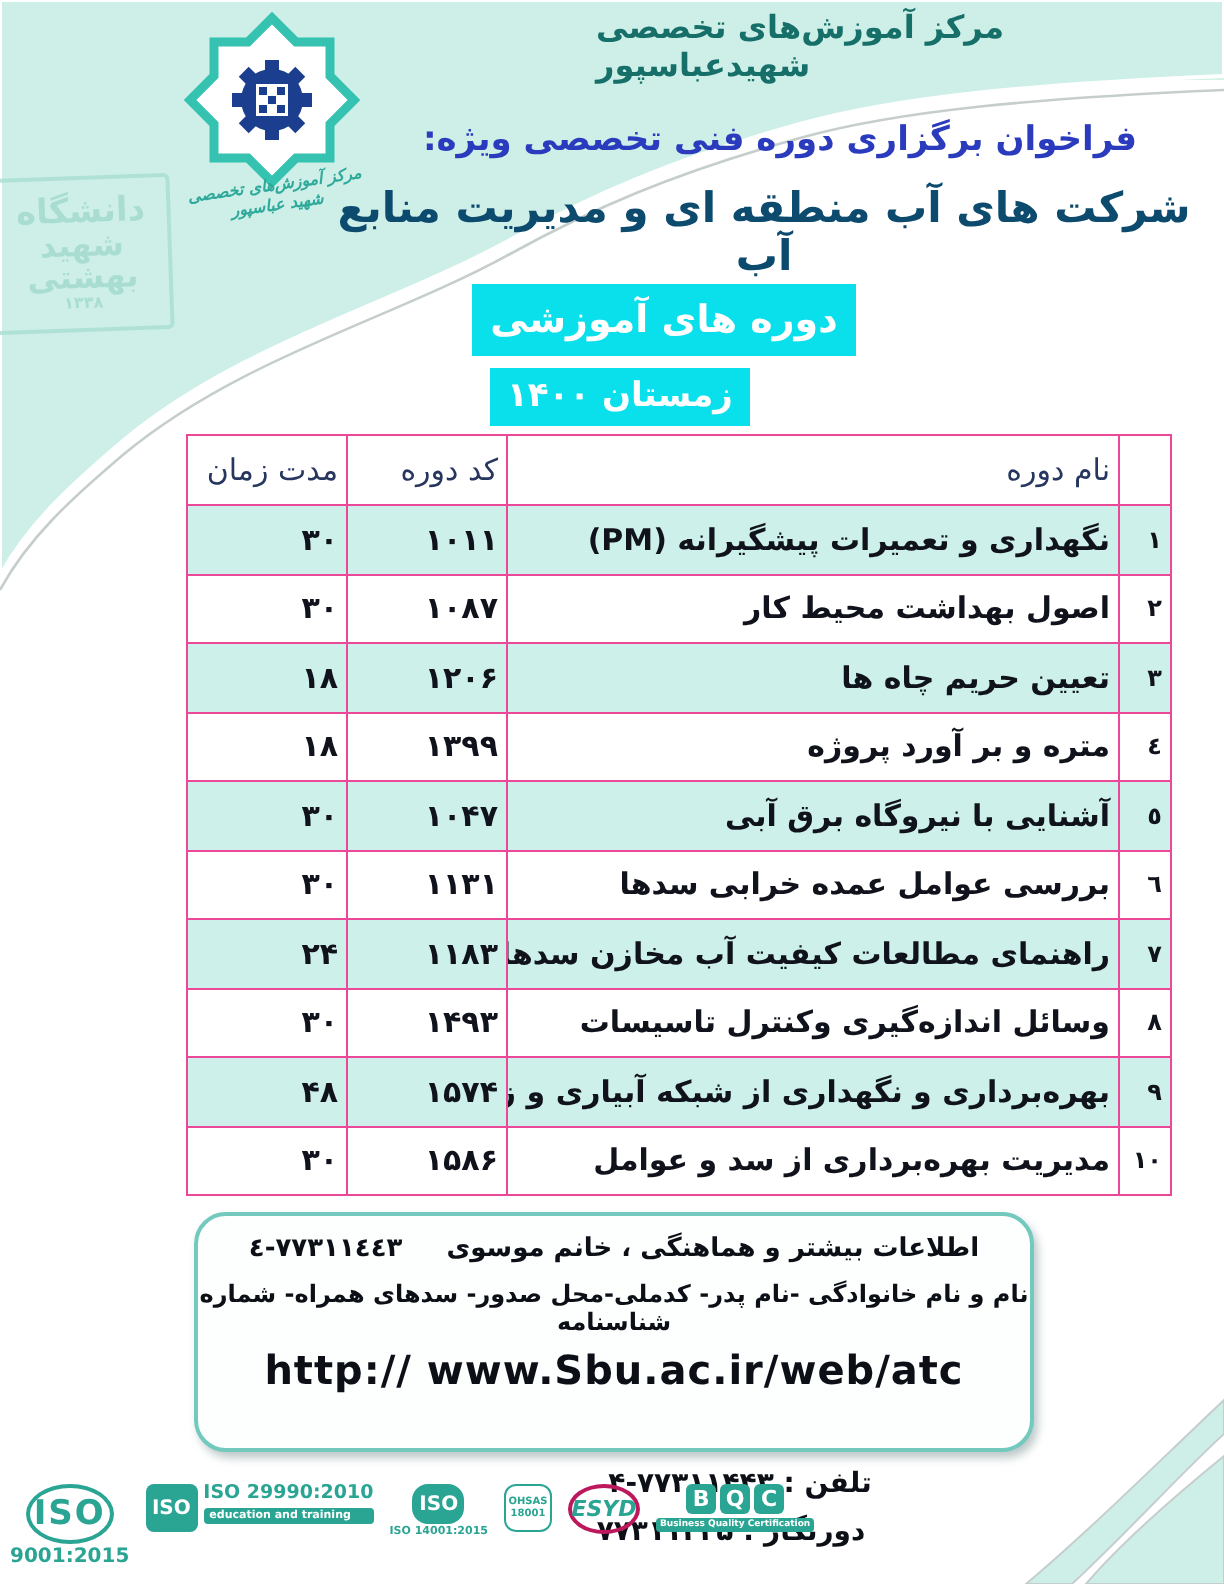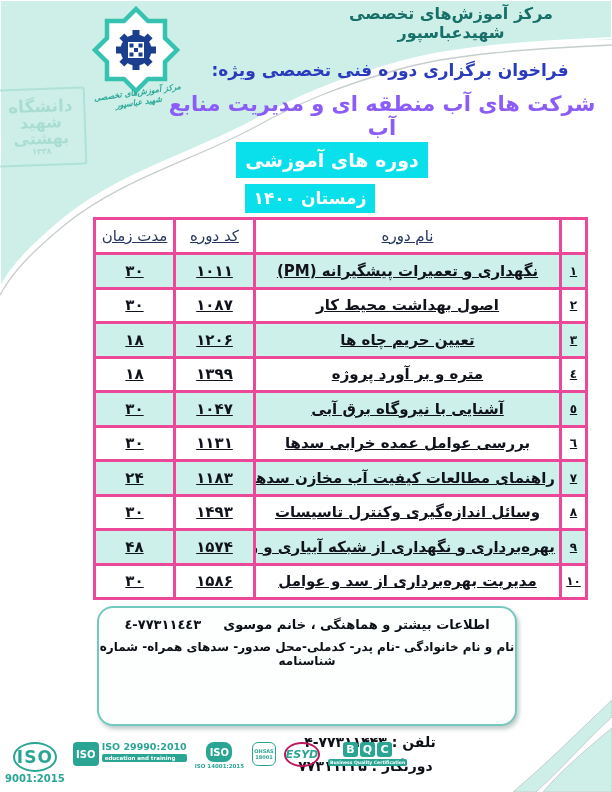--- a/index.html
+++ b/index.html
@@ -7,21 +7,21 @@
     width:612px;height:792px;position:relative;overflow:hidden;
     background:#ffffff;
     font-family:"DejaVu Sans", sans-serif;
   }
   [data-name]{box-sizing:border-box;}
   .bg-art{position:absolute;left:0;top:0;z-index:0;}
 
   
   .banner-title{
     position:absolute;top:4px;left:298px;width:306px;z-index:2;
-    direction:rtl;text-align:center;
+    direction:rtl;text-align:left;
     color:#166f68;font-size:16px;font-weight:bold;
   }
 
   
   .emblem{position:absolute;left:92px;top:6px;z-index:2;}
   .emblem-signature{
     position:absolute;left:86px;top:88px;width:104px;z-index:2;
     direction:rtl;text-align:center;
     color:#2fa99a;font-size:8px;font-style:italic;font-weight:bold;
     transform:rotate(-8deg);line-height:1.2;
@@ -43,38 +43,38 @@
 
   
   .h-call{
     position:absolute;top:60px;left:180px;width:420px;z-index:2;
     direction:rtl;text-align:center;
     color:#2b3bbd;font-size:17px;font-weight:bold;
   }
   .h-audience{
     position:absolute;top:92px;left:158px;width:448px;z-index:2;
     direction:rtl;text-align:center;
-    color:#8b5cf6;font-size:21px;font-weight:bold;
+    color:#0c4a6e;font-size:21px;font-weight:bold;
   }
   .hl{
     position:absolute;z-index:2;background:#0adfec;color:#ffffff;
     direction:rtl;text-align:center;font-weight:bold;
   }
   .hl1{top:142px;left:236px;width:192px;height:36px;line-height:36px;font-size:19px;}
   .hl2{top:184px;left:245px;width:130px;height:29px;line-height:29px;font-size:17px;}
 
   
   .course-table{
     position:absolute;left:93px;top:217px;width:492px;z-index:2;
     border-collapse:collapse;table-layout:fixed;
     font-size:15px;color:#10131c;
   }
   .course-table th,.course-table td{
-    border:3px solid #ec4899;text-align:center;vertical-align:middle;
-    padding:0 4px;overflow:hidden;white-space:nowrap;text-decoration:underline;
+    border:1px solid #ec4899;text-align:right;vertical-align:middle;
+    padding:0 4px;overflow:hidden;white-space:nowrap;
   }
   .course-table thead th{height:35px;font-weight:normal;color:#26365f;font-size:15px;background:#ffffff;}
   .course-table tbody td{height:34.5px;font-weight:bold;}
   .course-table tbody tr.alt td{background:#cdf1ea;}
   .col-no{width:26px;}
   .col-name{width:306px;}
   .col-code{width:80px;}
   .col-dur{width:80px;}
   .course-table td.c-no{font-size:12px;}
 
@@ -263,20 +263,21 @@
     </tr>
   </tbody>
 </table>
 
 <div class="contact-box" data-name="contact-info-box">
   <div class="contact-line1" data-name="coordination-line">
     <span data-name="coordination-label">اطلاعات بیشتر و هماهنگی ، خانم موسوی</span>
     <span data-name="coordination-phone">٧٧٣١١٤٤٣-٤</span>
   </div>
   <div class="contact-line3" data-name="registration-fields">نام و نام خانوادگی -نام پدر- کدملی-محل صدور- سدهای همراه- شماره شناسنامه</div>
+  <div class="contact-url" data-name="website-url">http:// www.Sbu.ac.ir/web/atc</div>
 </div>
 
 <div class="phone-line" data-name="phone-line">
   <span data-name="phone-label">تلفن :</span>
   <span data-name="phone-number">۷۷۳۱۱۴۴۳-۴</span>
 </div>
 <div class="fax-line" data-name="fax-line">
   <span data-name="fax-label">دورنگار :</span>
   <span data-name="fax-number">۷۷۳۱۱۴۴۵</span>
 </div>

